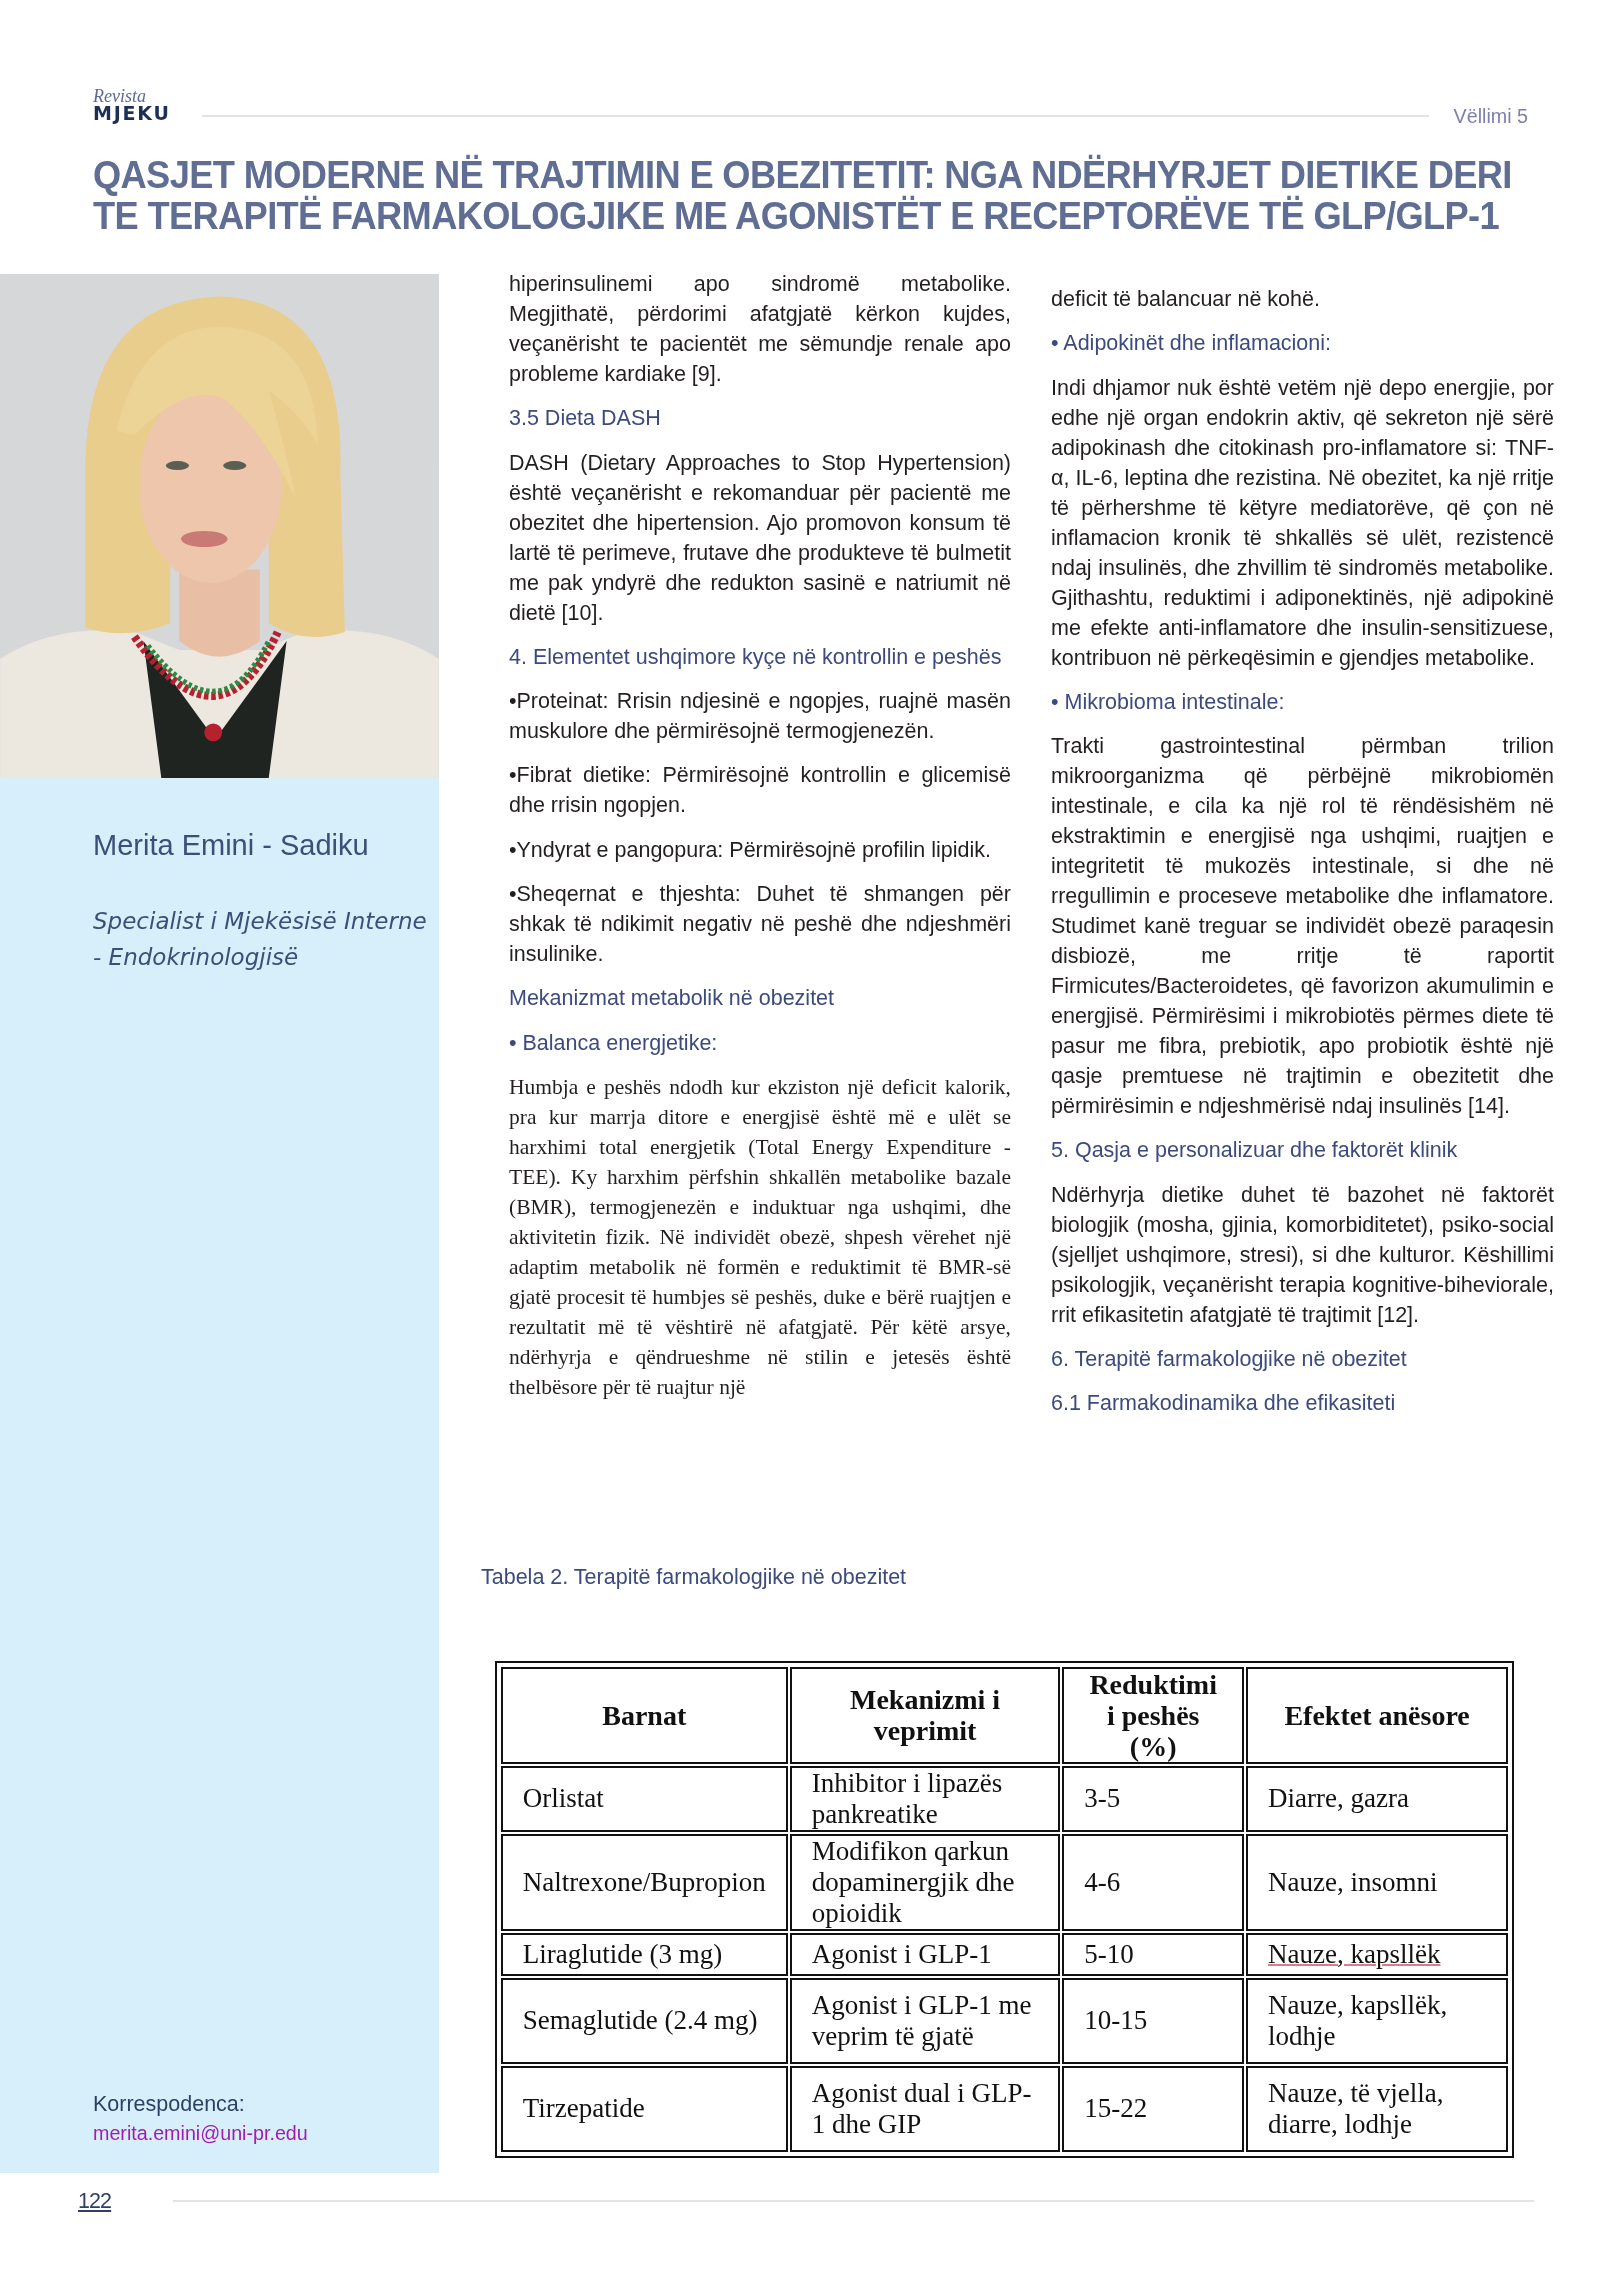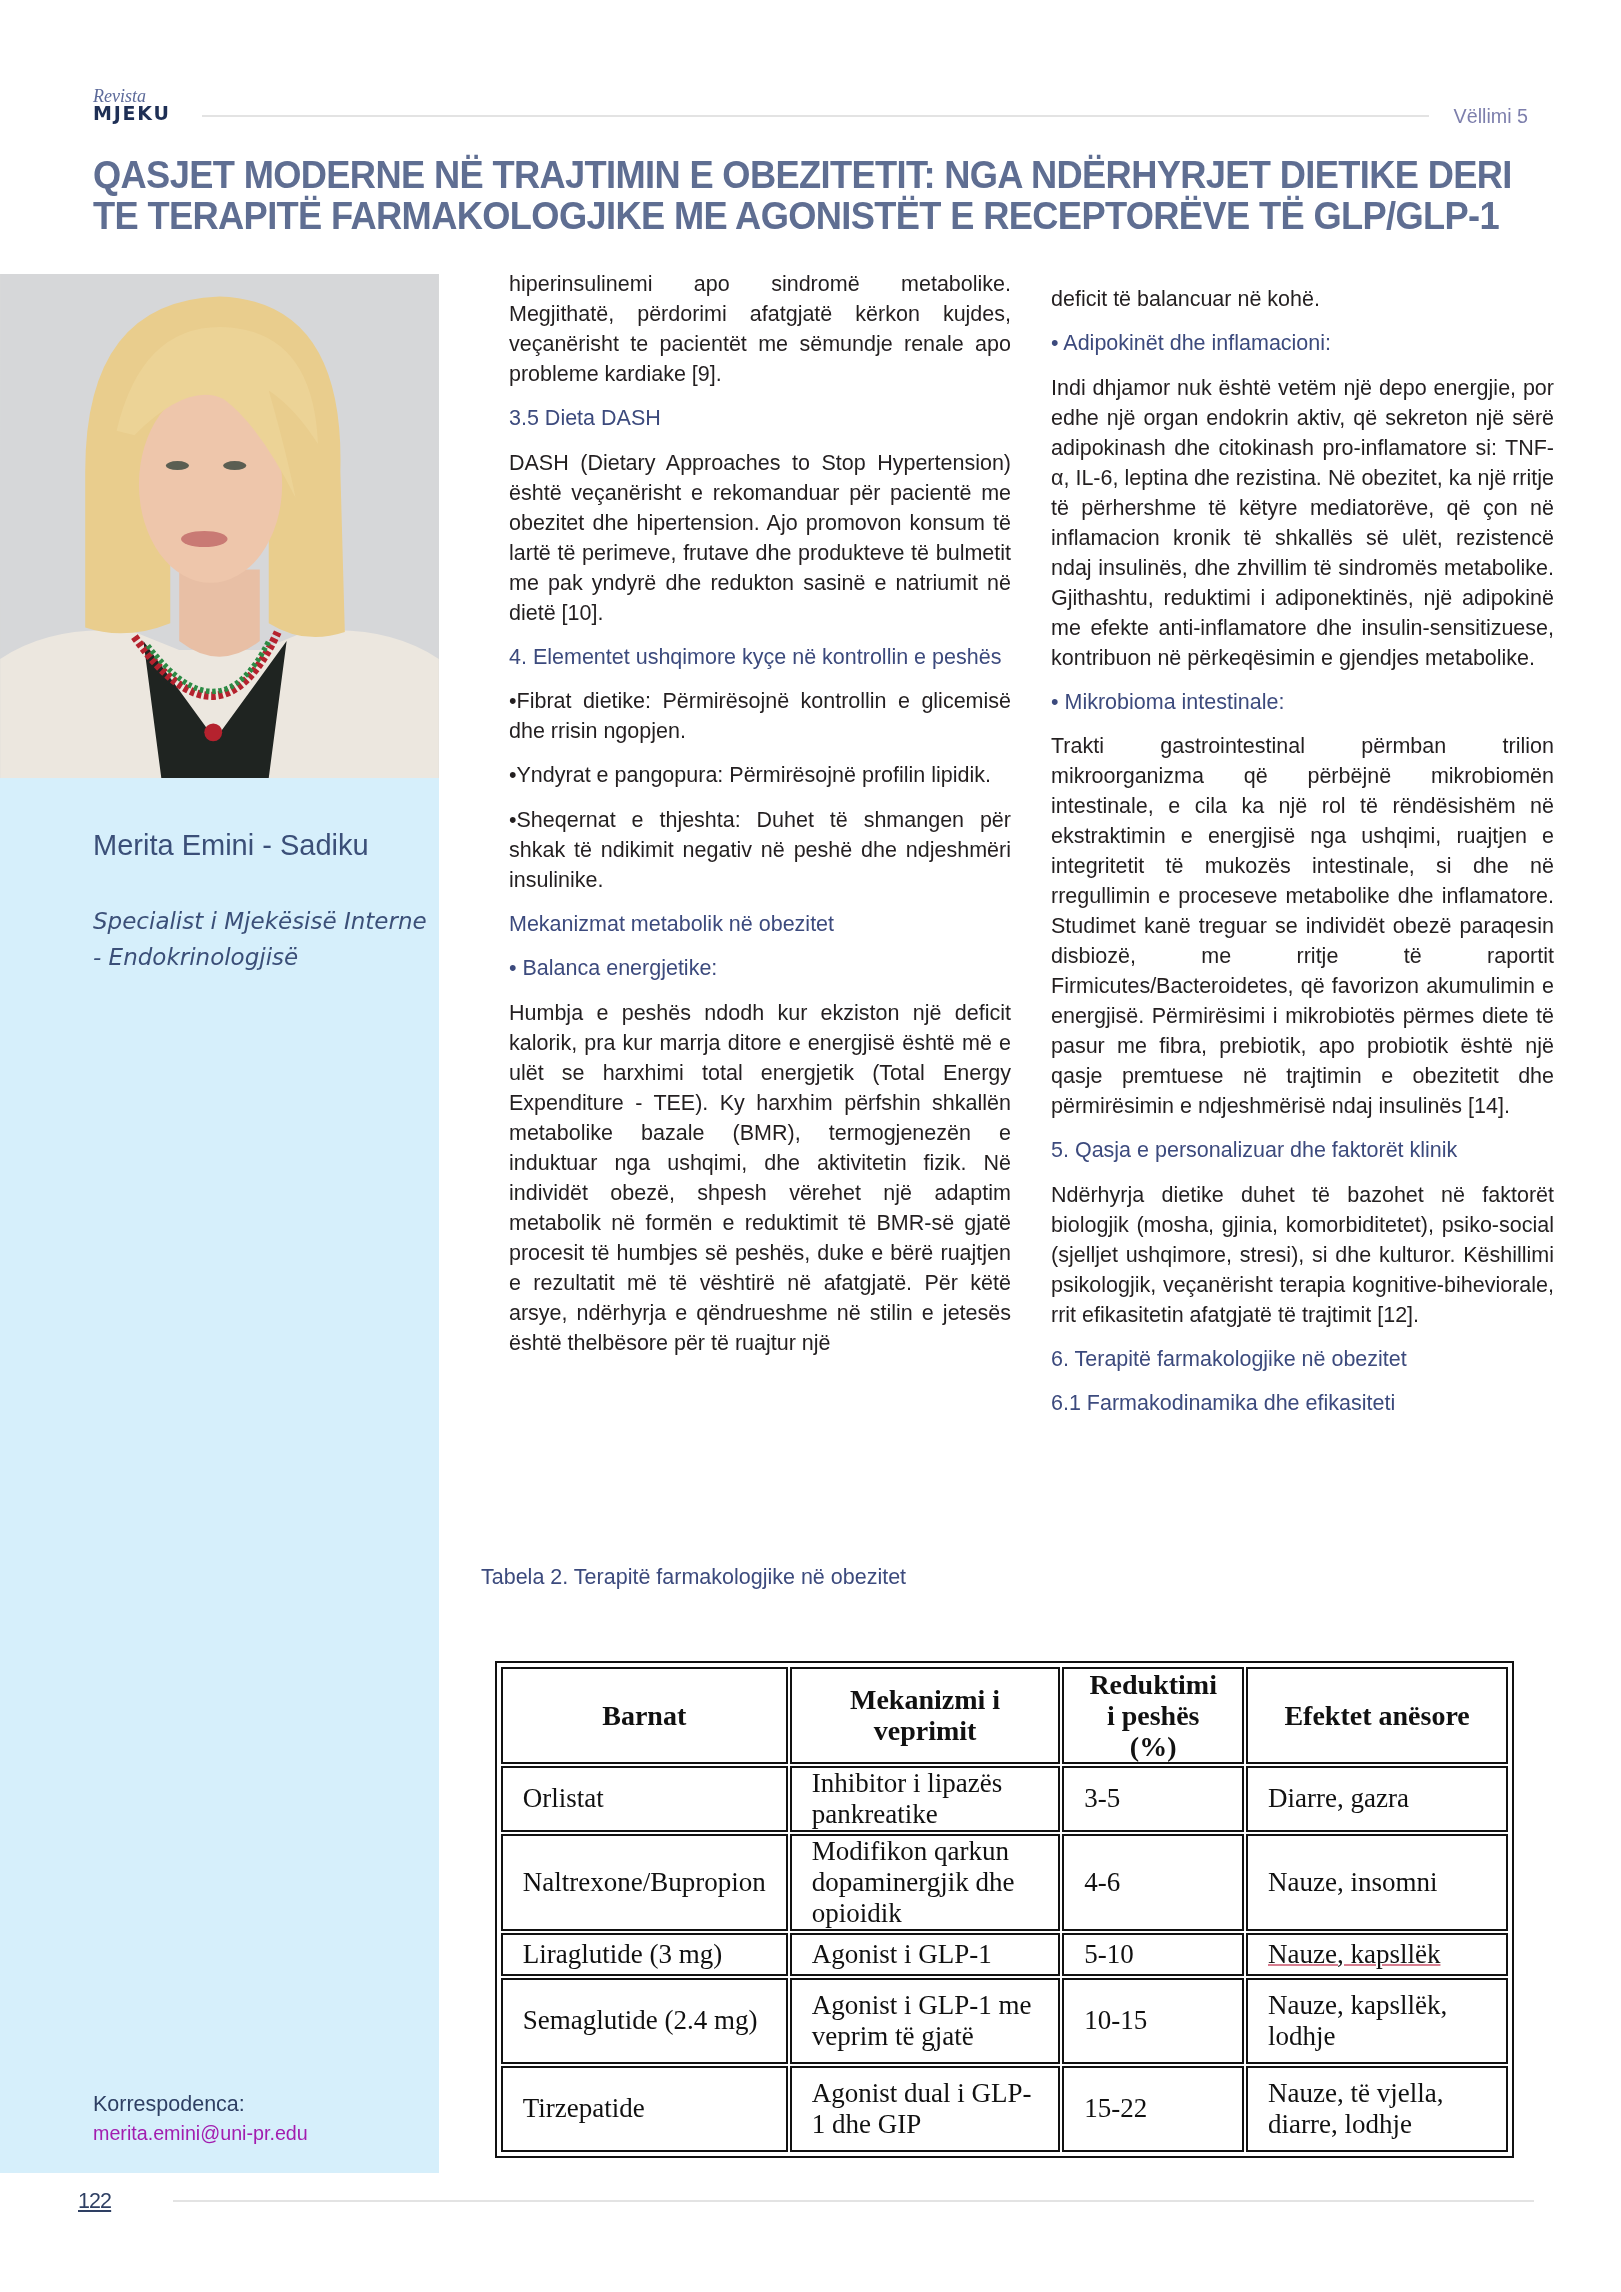--- a/index.html
+++ b/index.html
@@ -23,21 +23,21 @@
   .author-role { position: absolute; left: 93px; top: 629px; width: 340px; font-family: "DejaVu Sans", sans-serif; font-style: italic; font-size: 23px; line-height: 36px; color: #3b4f78; font-weight: 300; }
   .corr-label { position: absolute; left: 93px; top: 1818px; font-size: 21.5px; color: #2e3f63; }
   .corr-email { position: absolute; left: 93px; top: 1848px; font-size: 19.7px; color: #a21caf; }
 
   
   .col { position: absolute; top: 269px; width: 502px; font-size: 21.5px; line-height: 30px; color: #231f20; }
   .col1 { left: 509px; }
   .col2 { left: 1051px; width: 503px; margin-top: 15px; }
   .col p { text-align: justify; margin-bottom: 14.3px; }
   .col .h { color: #3c4a7d; text-align: left; margin-bottom: 14.3px; }
-  .col .nb { margin-bottom: 0; }
+  .col .nb { margin-bottom: 0; font-family: Liberation Serif, serif; }
 
   .table-caption { position: absolute; left: 481px; top: 1565px; font-size: 21.5px; color: #3c4a7d; }
 
   
   .tbl-wrap { position: absolute; left: 495px; top: 1661px; width: 1019px; border: 2.7px solid #111; padding: 1.8px; background: #fff; }
   table { border-collapse: separate; border-spacing: 2.7px; width: 100%; font-family: "Liberation Serif", serif; font-size: 27px; color: #111; }
   th, td { border: 2.7px solid #111; padding: 0 20px; vertical-align: middle; line-height: 31px; }
   th { font-weight: bold; text-align: center; height: 88px; font-size: 28px; transform-origin: center; }
   td { text-align: left; }
   .r1 td { height: 48px; }
@@ -97,20 +97,21 @@
   <div class="author-role">Specialist i Mjekësisë Interne - Endokrinologjisë</div>
   <div class="corr-label">Korrespodenca:</div>
   <div class="corr-email">merita.emini@uni-pr.edu</div>
 </aside>
 
 <div class="col col1">
   <p>hiperinsulinemi apo sindromë metabolike. Megjithatë, përdorimi afatgjatë kërkon kujdes, veçanërisht te pacientët me sëmundje renale apo probleme kardiake [9].</p>
   <p class="h">3.5 Dieta DASH</p>
   <p>DASH (Dietary Approaches to Stop Hypertension) është veçanërisht e rekomanduar për pacientë me obezitet dhe hipertension. Ajo promovon konsum të lartë të perimeve, frutave dhe produkteve të bulmetit me pak yndyrë dhe redukton sasinë e natriumit në dietë [10].</p>
   <p class="h" style="text-align:justify">4. Elementet ushqimore kyçe në kontrollin e peshës</p>
+  <p>•Proteinat: Rrisin ndjesinë e ngopjes, ruajnë masën muskulore dhe përmirësojnë termogjenezën.</p>
   <p>•Fibrat dietike: Përmirësojnë kontrollin e glicemisë dhe rrisin ngopjen.</p>
   <p>•Yndyrat e pangopura: Përmirësojnë profilin lipidik.</p>
   <p>•Sheqernat e thjeshta: Duhet të shmangen për shkak të ndikimit negativ në peshë dhe ndjeshmëri insulinike.</p>
   <p class="h">Mekanizmat metabolik në obezitet</p>
   <p class="h">• Balanca energjetike:</p>
   <p class="nb">Humbja e peshës ndodh kur ekziston një deficit kalorik, pra kur marrja ditore e energjisë është më e ulët se harxhimi total energjetik (Total Energy Expenditure - TEE). Ky harxhim përfshin shkallën metabolike bazale (BMR), termogjenezën e induktuar nga ushqimi, dhe aktivitetin fizik. Në individët obezë, shpesh vërehet një adaptim metabolik në formën e reduktimit të BMR-së gjatë procesit të humbjes së peshës, duke e bërë ruajtjen e rezultatit më të vështirë në afatgjatë. Për këtë arsye, ndërhyrja e qëndrueshme në stilin e jetesës është thelbësore për të ruajtur një</p>
 </div>
 
 <div class="col col2">
   <p>deficit të balancuar në kohë.</p>

